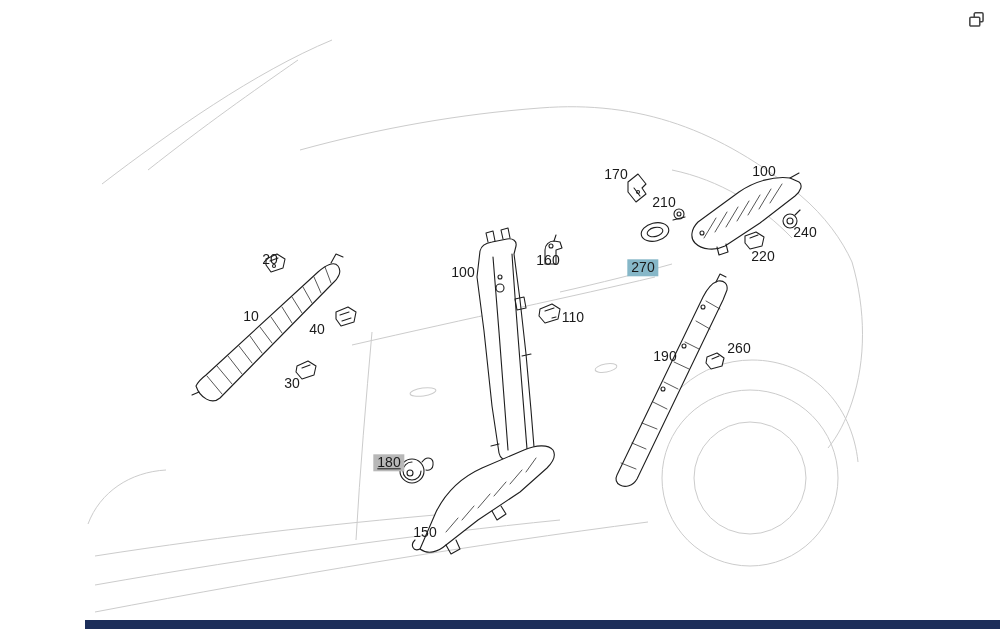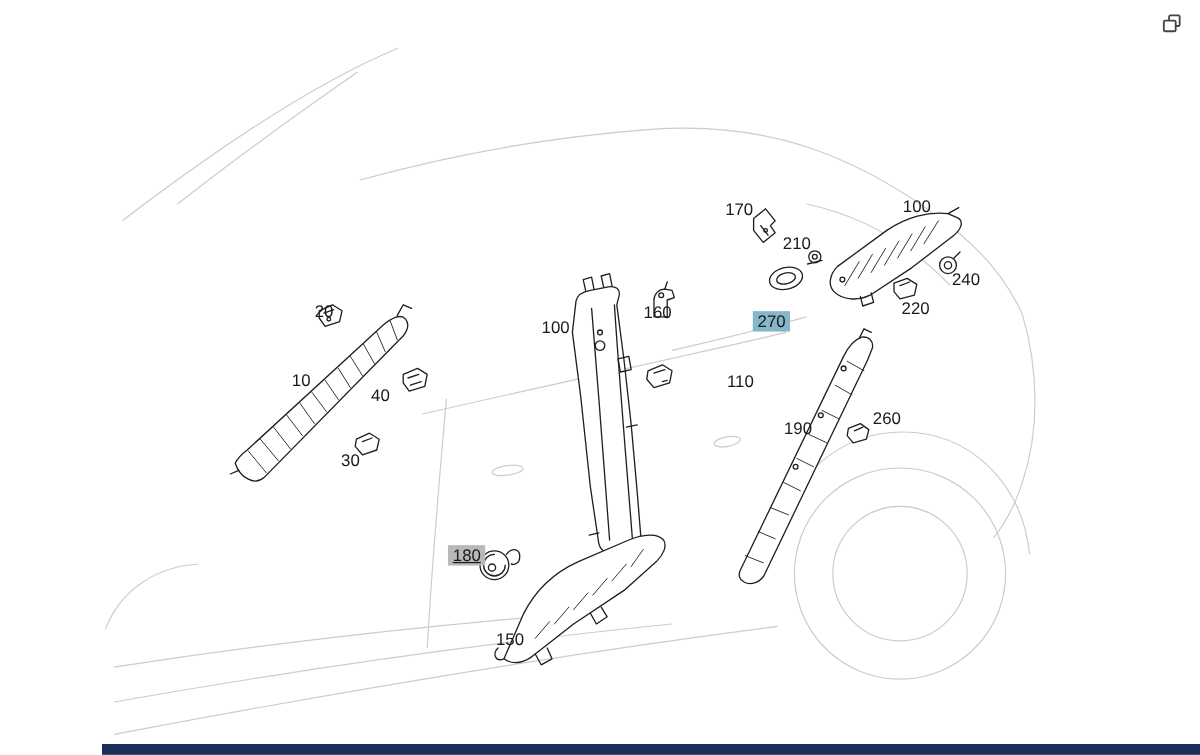--- a/index.html
+++ b/index.html
@@ -218,21 +218,21 @@
       <div class="part-label" style="left: 616px; top: 175px; text-align: right;">170</div>
       <div class="part-label" style="left: 764px; top: 172px;">100</div>
       <div class="part-label" style="left: 664px; top: 203px;">210</div>
       <div class="part-label" style="left: 805px; top: 233px;">240</div>
       <div class="part-label hl-selected" style="left: 643px; top: 250px;">270</div>
       <div class="part-label" style="left: 763px; top: 257px;">220</div>
       <div class="part-label" style="left: 258px; top: 260px; margin-left: 12px;">20</div>
       <div class="part-label" style="left: 548px; top: 261px;">160</div>
       <div class="part-label" style="left: 463px; top: 273px;">100</div>
       <div class="part-label" style="left: 251px; top: 317px;">10</div>
-      <div class="part-label" style="left: 573px; top: 318px; margin-left: 44px;">110</div>
+      <div class="part-label" style="left: 573px; top: 318px;">110</div>
       <div class="part-label" style="left: 317px; top: 330px;">40</div>
       <div class="part-label" style="left: 739px; top: 349px;">260</div>
       <div class="part-label" style="left: 665px; top: 357px;">190</div>
       <div class="part-label" style="left: 292px; top: 384px;">30</div>
       <div class="part-label hl-secondary" style="left: 389px; top: 463px;">180</div>
       <div class="part-label" style="left: 425px; top: 533px;">150</div>
     </div>
 
   <div class="corner-icon">
     <svg viewBox="0 0 20 20">

